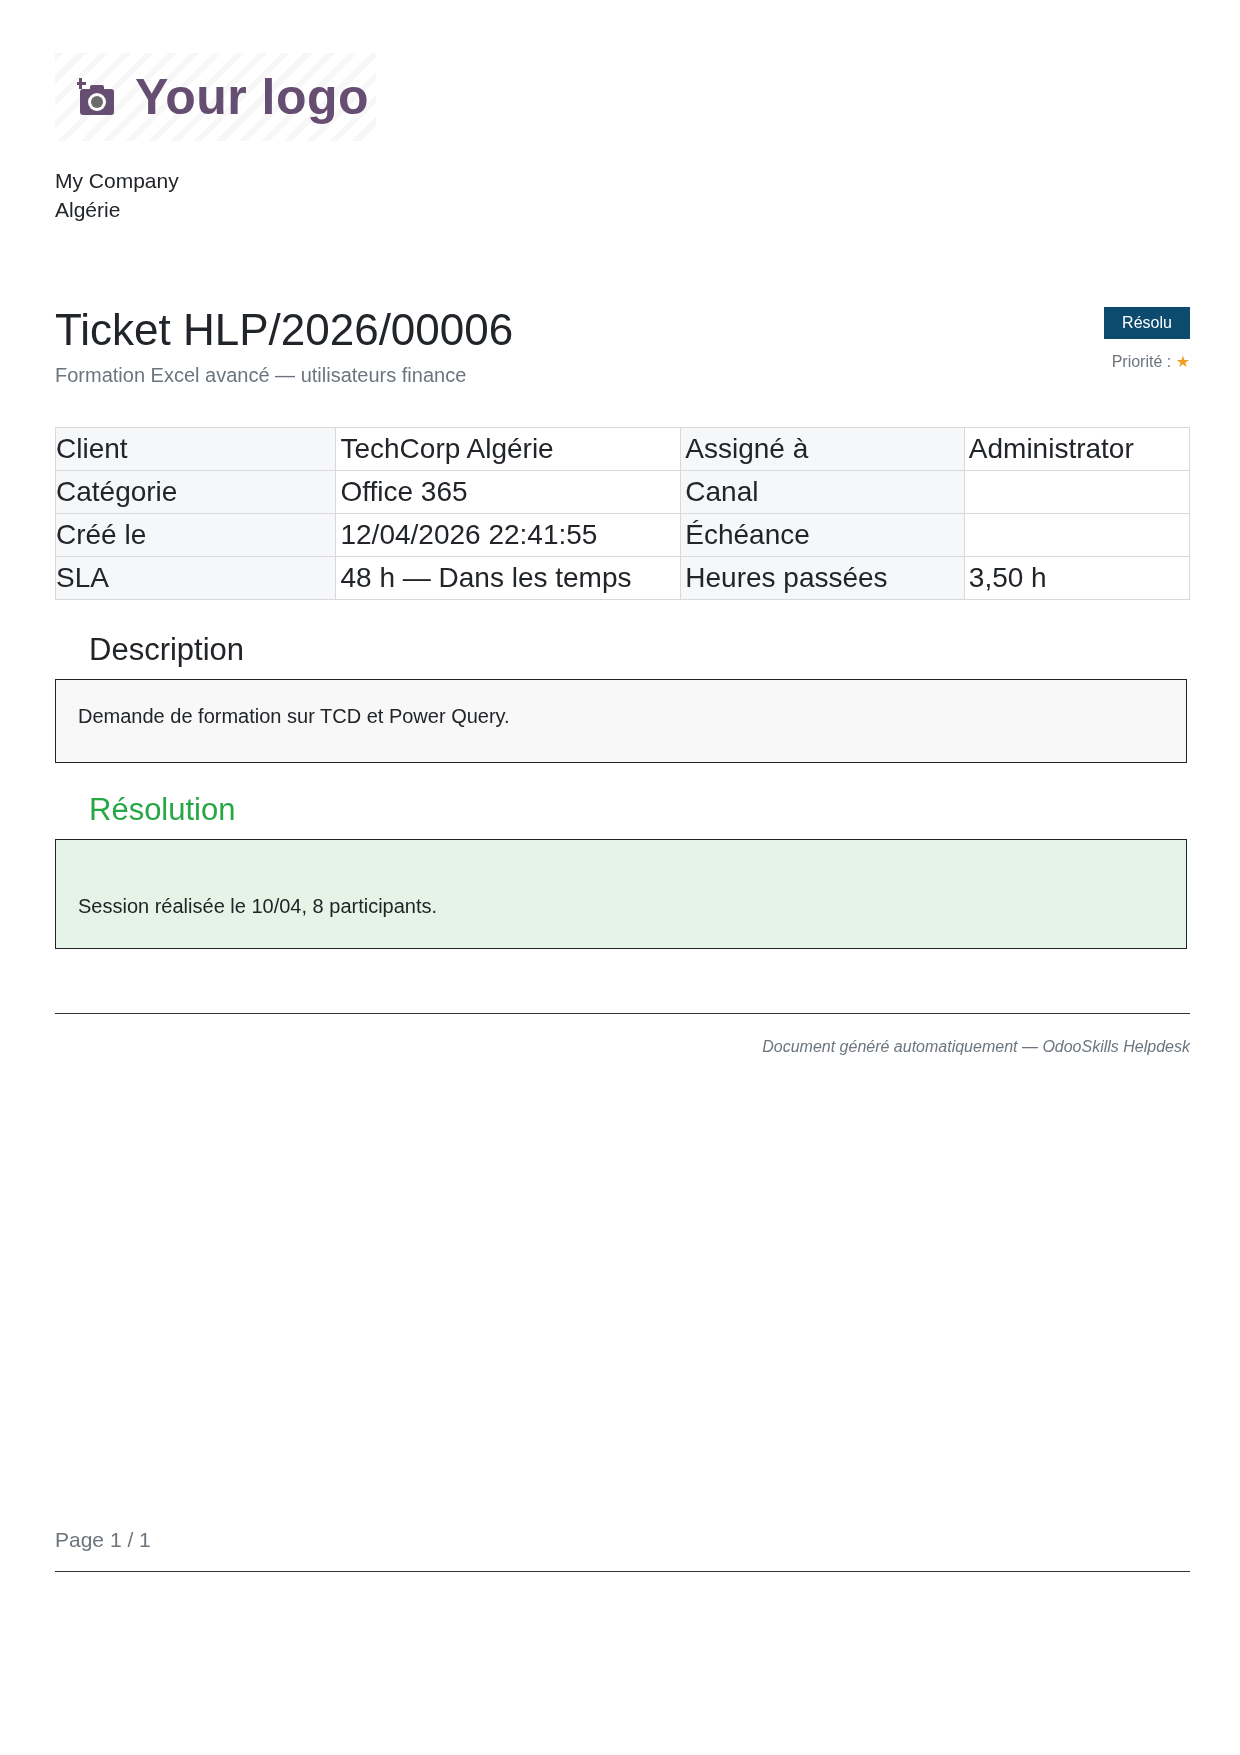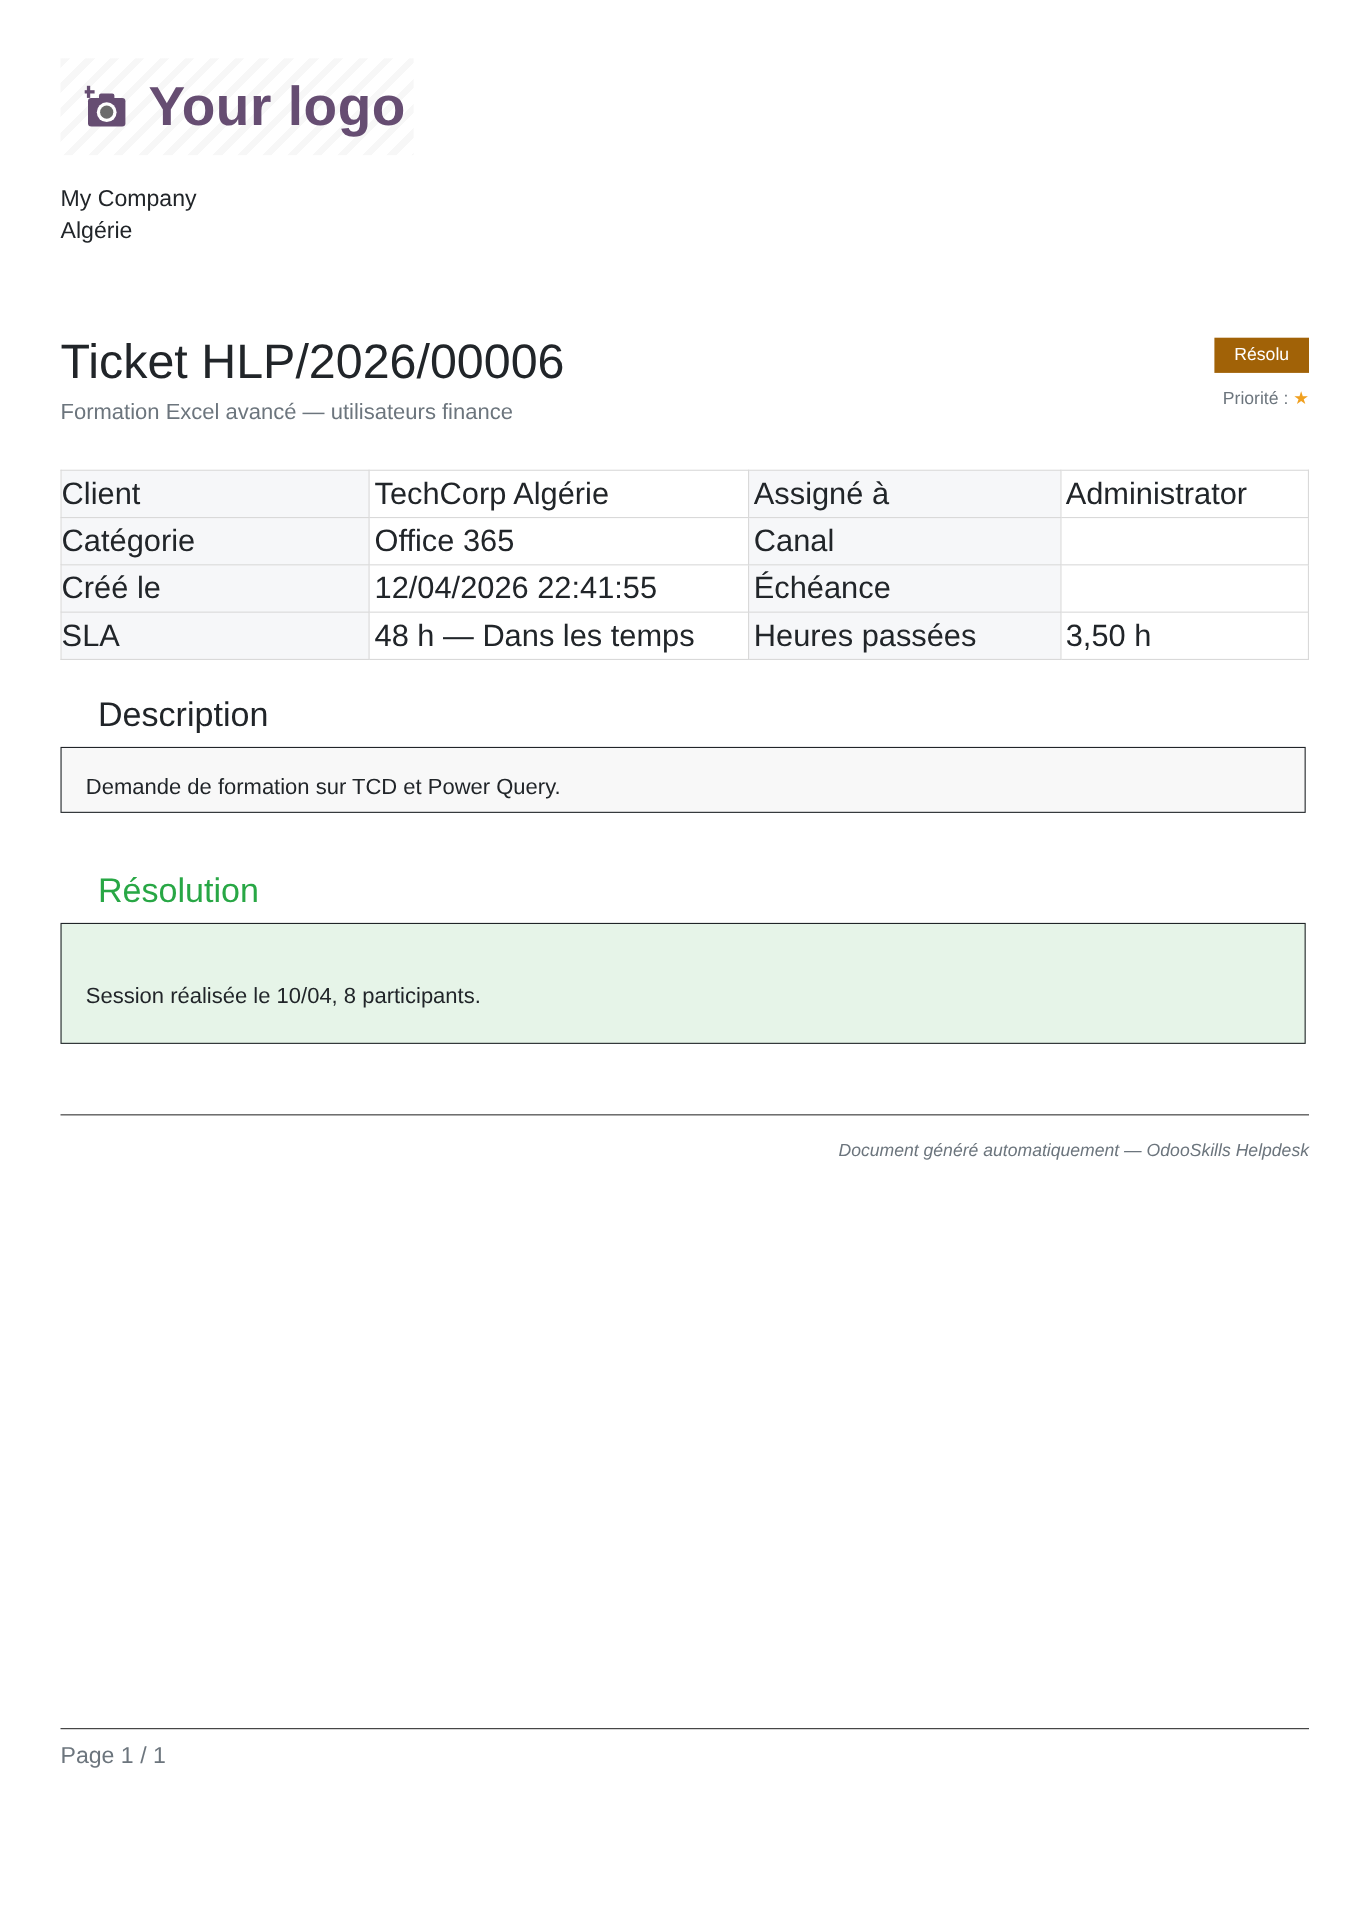--- a/index.html
+++ b/index.html
@@ -21,21 +21,21 @@
     margin-left: 18px; font-size: 50px; font-weight: bold; color: #664d72;
     letter-spacing: 0.5px; line-height: 1;
   }
   .company { position: absolute; left: 0; top: 166px; font-size: 21px; line-height: 29px; color: #212529; }
 
   
   .ticket-title { position: absolute; left: 0; top: 302px; font-size: 44px; line-height: 56px; color: #212529; }
   .ticket-subtitle { position: absolute; left: 0; top: 364px; font-size: 20px; color: #6c757d; }
   .status-badge {
     position: absolute; right: 0; top: 307px; width: 86px; height: 32px;
-    background: #a16207; color: #ffffff; font-size: 16px;
+    background: #0c4a6e; color: #ffffff; font-size: 16px;
     display: flex; align-items: center; justify-content: center;
   }
   .priority { position: absolute; right: 0; top: 352px; font-size: 16px; color: #6c757d; }
   .priority .star { color: #f0a020; }
 
   
   .info-table {
     position: absolute; left: 0; top: 427px; width: 1135px;
     border-collapse: collapse; font-size: 28px;
   }
@@ -47,32 +47,32 @@
   .c1 { width: 278px; } .c2 { width: 339px; } .c3 { width: 277px; } .c4 { width: 217px; }
 
   
   .section-title { position: absolute; left: 0; font-size: 31px; line-height: 40px; margin-left: 34px; }
   .desc-title { top: 630px; color: #212529; }
   .res-title { top: 790px; color: #28a745; }
   .box {
     position: absolute; left: 0; width: 1132px; border: 1.5px solid #212529;
     font-size: 20px; color: #212529; box-sizing: border-box;
   }
-  .desc-box { top: 679px; height: 60px; background: #f8f8f8; padding: 25px 22px; }
+  .desc-box { top: 679px; height: 84px; background: #f8f8f8; padding: 25px 22px; }
   .res-box { top: 839px; height: 110px; background: #e6f4e8; padding: 55px 22px 0; }
 
   
   .rule { position: absolute; left: 0; width: 1135px; height: 1px; background: #333; }
   .rule-1 { top: 1013px; }
   .rule-2 { top: 1571px; }
   .generated {
     position: absolute; left: 0; top: 1038px; width: 1135px; text-align: right;
     font-style: italic; font-size: 16px; color: #6c757d;
   }
-  .page-num { position: absolute; left: 0; top: 1585px; font-size: 21px; color: #6c757d; }
+  .page-num { position: absolute; left: 0; top: 1528px; font-size: 21px; color: #6c757d; }
 </style>
 </head>
 <body>
 
 <div class="page">
 
   <div class="logo">
     <span class="logo-icon">
       <svg width="40" height="40" viewBox="0 0 40 40">
         <rect x="3" y="12" width="34" height="26" rx="3" fill="#664d72"></rect>

